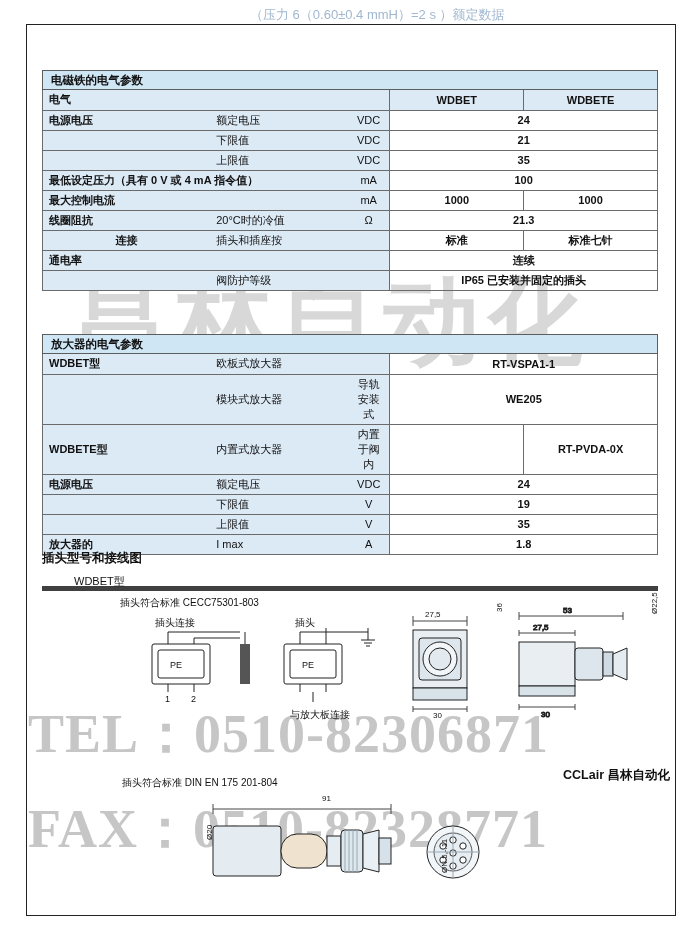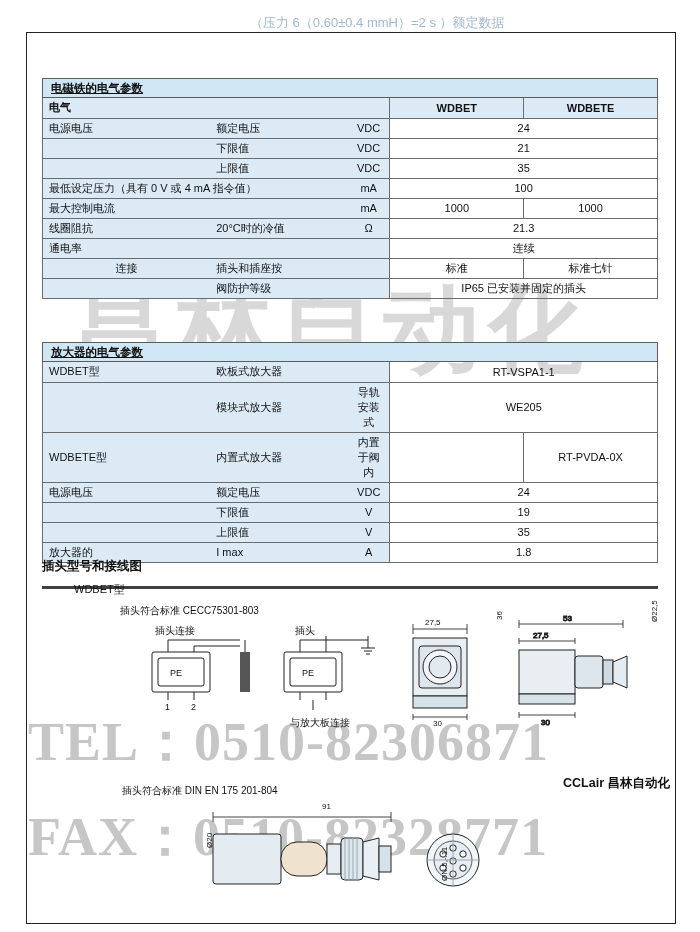--- a/index.html
+++ b/index.html
@@ -4,21 +4,21 @@
 <style>
   html,body{margin:0;padding:0;}
   body{
     width:700px;height:932px;
     background:#ffffff;
     font-family:"Liberation Sans","DejaVu Sans",sans-serif;
     position:relative;
     overflow:hidden;
   }
   .page{
-    position:absolute;left:0;top:16px;width:700px;height:788px;
+    position:absolute;left:0;top:8px;width:700px;height:788px;
   }
   
   .frame{
     position:absolute;left:26px;top:16px;width:648px;height:890px;
     border:1px solid #222;
     background:transparent;
   }
   
   .wm{
     position:absolute;
@@ -63,38 +63,37 @@
   
   .band{
     background:#cfe6f5;
     border:1px solid #5d5d5d;
     box-sizing:border-box;
     font-size:11.5px;
     color:#111;
     display:flex;align-items:center;
     padding-left:8px;
     font-weight:bold;
-    text-decoration:underline;
   }
   table.t{
     border-collapse:collapse;
     position:absolute;
     font-size:11px;
     color:#111;
     background:transparent;
   }
   table.t td{
     border-bottom:1px solid #6b6b6b;
     padding:2px 6px;
     height:20px;
     box-sizing:border-box;
     vertical-align:middle;
     background:transparent;
   }
-  .vl{border-left:1px solid #6b6b6b;}
+  .vl{border-left:1px solid #6b6b6b;font-weight:bold;}
   .vr{border-right:1px solid #6b6b6b;}
   .c{text-align:center;}
   .l{text-align:left;}
   .hdrrow td{font-weight:bold;}
   .tint{background:#dceaf6 !important;}
   .dtitle{
     font-size:12.5px;font-weight:bold;color:#111;
   }
   .dsub{font-size:11px;color:#111;}
   .dsmall{font-size:10px;color:#111;}
@@ -166,31 +165,31 @@
       <td class="c vl">1000</td>
       <td class="c vl vr">1000</td>
     </tr>
     <tr>
       <td class="l vl tint">线圈阻抗</td>
       <td class="l tint">20°C时的冷值</td>
       <td class="c tint">Ω</td>
       <td class="c vl vr" colspan="2">21.3</td>
     </tr>
     <tr>
-      <td class="l vl tint">通电率</td>
-      <td class="l tint"></td>
-      <td class="c tint"></td>
-      <td class="c vl vr" colspan="2">连续</td>
-    </tr>
-    <tr>
       <td class="c vl tint">连接</td>
       <td class="l tint">插头和插座按</td>
       <td class="c tint"></td>
       <td class="c vl">标准</td>
       <td class="c vl vr">标准七针</td>
+    </tr>
+    <tr>
+      <td class="l vl tint">通电率</td>
+      <td class="l tint"></td>
+      <td class="c tint"></td>
+      <td class="c vl vr" colspan="2">连续</td>
     </tr>
     <tr>
       <td class="l vl tint"></td>
       <td class="l tint">阀防护等级</td>
       <td class="c tint"></td>
       <td class="c vl vr" colspan="2">IP65 已安装并固定的插头</td>
     </tr>
   </tbody>
     </table>
 
@@ -246,21 +245,21 @@
     </tr>
     <tr>
       <td class="l vl tint">放大器的</td>
       <td class="l tint">I max</td>
       <td class="c tint">A</td>
       <td class="c vl vr" colspan="2">1.8</td>
     </tr>
   </tbody>
     </table>
 
-  <div style="position:absolute;left:42px;top:540px;width:616px;border-bottom:3px solid #404040;padding-bottom:11px;">
+  <div style="position:absolute;left:42px;top:540px;width:616px;border-bottom:5px solid #404040;padding-bottom:19px;">
     <span class="dtitle">插头型号和接线图</span>
   </div>
 
   <div style="position:absolute;left:74px;top:566px;" class="dsub">WDBET型</div>
   <div style="position:absolute;left:120px;top:588px;" class="dsmall">插头符合标准 CECC75301-803</div>
 
   <div style="position:absolute;left:155px;top:608px;" class="dsmall">插头连接</div>
   <div style="position:absolute;left:295px;top:608px;" class="dsmall">插头</div>
   <div style="position:absolute;left:290px;top:700px;" class="dsmall">与放大板连接</div>
 

